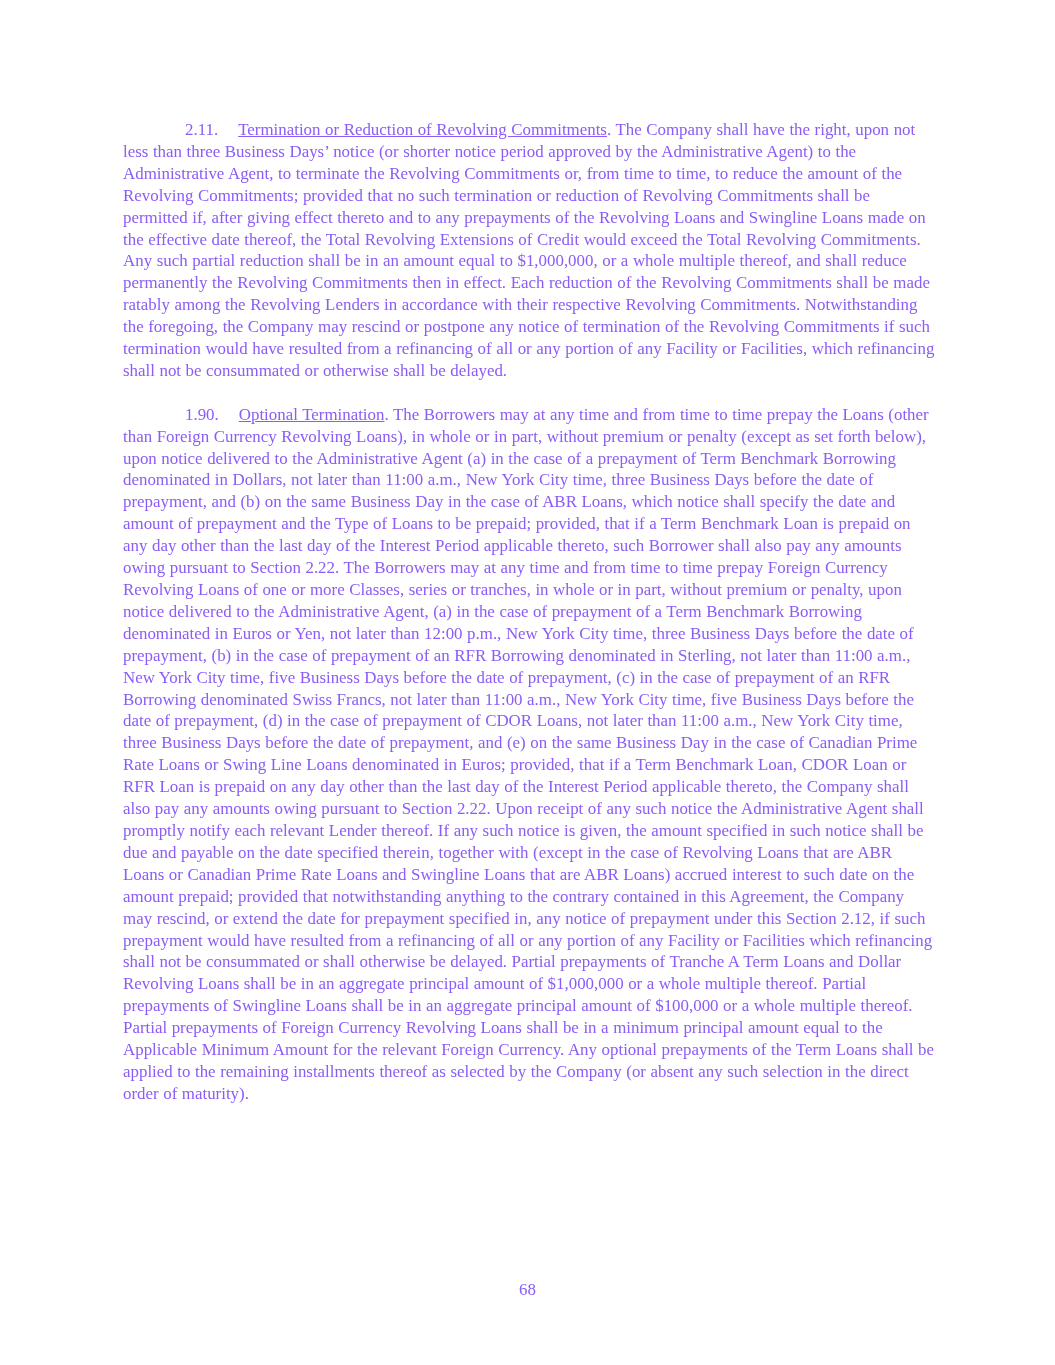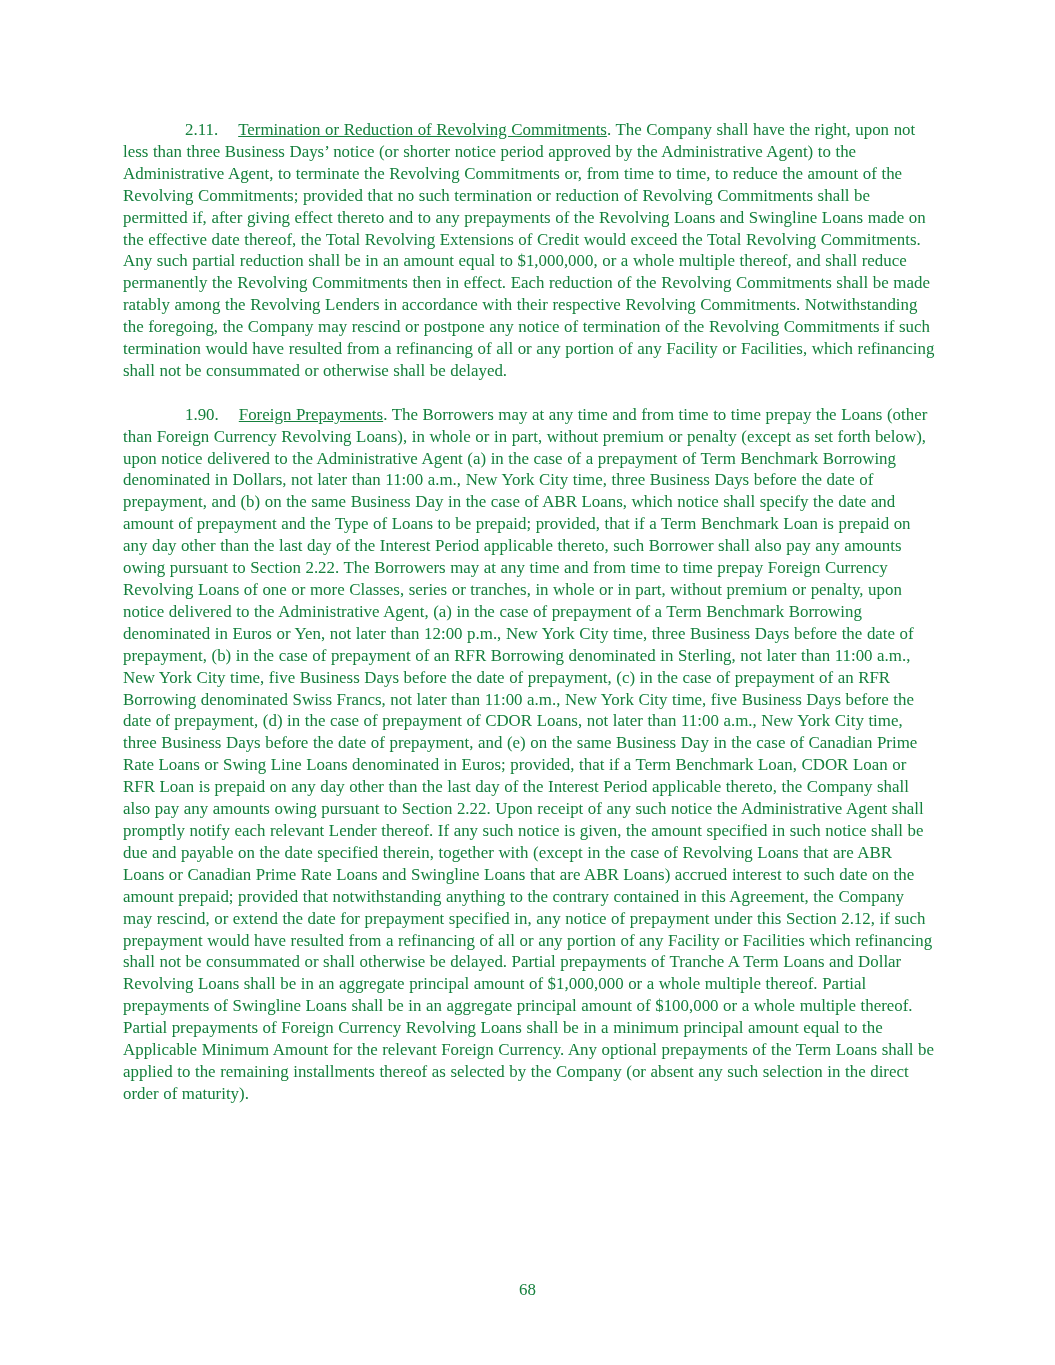--- a/index.html
+++ b/index.html
@@ -10,21 +10,21 @@
   .page {
     position: relative;
     width: 1055px;
     height: 1365px;
     background: #ffffff;
     box-sizing: border-box;
     padding: 119px 120px 0 123px;
     font-family: "Liberation Serif", "DejaVu Serif", serif;
     font-size: 16.9px;
     line-height: 21.9px;
-    color: #15803d;
+    color: #8b5cf6;
     overflow: hidden;
   }
   .doc-body {
     width: 812px;
   }
   p.para {
     margin: 0;
     text-indent: 62px;
     text-align: left;
     word-spacing: 0.02em;
@@ -49,20 +49,20 @@
 </head>
 <body>
 
 <div class="page">
 
   <div class="doc-body">
 
     <p class="para"><span class="sec-num">2.11.</span><span class="sec-heading">Termination or Reduction of Revolving Commitments</span><span>.</span>
       <span>The Company shall have the right, upon not less than three Business Days’ notice (or shorter notice period approved by the Administrative Agent) to the Administrative Agent, to terminate the Revolving Commitments or, from time to time, to reduce the amount of the Revolving Commitments; provided that no such termination or reduction of Revolving Commitments shall be permitted if, after giving effect thereto and to any prepayments of the Revolving Loans and Swingline Loans made on the effective date thereof, the Total Revolving Extensions of Credit would exceed the Total Revolving Commitments. Any such partial reduction shall be in an amount equal to $1,000,000, or a whole multiple thereof, and shall reduce permanently the Revolving Commitments then in effect. Each reduction of the Revolving Commitments shall be made ratably among the Revolving Lenders in accordance with their respective Revolving Commitments. Notwithstanding the foregoing, the Company may rescind or postpone any notice of termination of the Revolving Commitments if such termination would have resulted from a refinancing of all or any portion of any Facility or Facilities, which refinancing shall not be consummated or otherwise shall be delayed.</span></p>
 
-    <p class="para"><span class="sec-num">1.90.</span><span class="sec-heading">Foreign Prepayments</span><span>.</span>
+    <p class="para"><span class="sec-num">1.90.</span><span class="sec-heading">Optional Termination</span><span>.</span>
       <span>The Borrowers may at any time and from time to time prepay the Loans (other than Foreign Currency Revolving Loans), in whole or in part, without premium or penalty (except as set forth below), upon notice delivered to the Administrative Agent (a) in the case of a prepayment of Term Benchmark Borrowing denominated in Dollars, not later than 11:00 a.m., New York City time, three Business Days before the date of prepayment, and (b) on the same Business Day in the case of ABR Loans, which notice shall specify the date and amount of prepayment and the Type of Loans to be prepaid; provided, that if a Term Benchmark Loan is prepaid on any day other than the last day of the Interest Period applicable thereto, such Borrower shall also pay any amounts owing pursuant to Section 2.22. The Borrowers may at any time and from time to time prepay Foreign Currency Revolving Loans of one or more Classes, series or tranches, in whole or in part, without premium or penalty, upon notice delivered to the Administrative Agent, (a) in the case of prepayment of a Term Benchmark Borrowing denominated in Euros or Yen, not later than 12:00 p.m., New York City time, three Business Days before the date of prepayment, (b) in the case of prepayment of an RFR Borrowing denominated in Sterling, not later than 11:00 a.m., New York City time, five Business Days before the date of prepayment, (c) in the case of prepayment of an RFR Borrowing denominated Swiss Francs, not later than 11:00 a.m., New York City time, five Business Days before the date of prepayment, (d) in the case of prepayment of CDOR Loans, not later than 11:00 a.m., New York City time, three Business Days before the date of prepayment, and (e) on the same Business Day in the case of Canadian Prime Rate Loans or Swing Line Loans denominated in Euros; provided, that if a Term Benchmark Loan, CDOR Loan or RFR Loan is prepaid on any day other than the last day of the Interest Period applicable thereto, the Company shall also pay any amounts owing pursuant to Section 2.22. Upon receipt of any such notice the Administrative Agent shall promptly notify each relevant Lender thereof. If any such notice is given, the amount specified in such notice shall be due and payable on the date specified therein, together with (except in the case of Revolving Loans that are ABR Loans or Canadian Prime Rate Loans and Swingline Loans that are ABR Loans) accrued interest to such date on the amount prepaid; provided that notwithstanding anything to the contrary contained in this Agreement, the Company may rescind, or extend the date for prepayment specified in, any notice of prepayment under this Section 2.12, if such prepayment would have resulted from a refinancing of all or any portion of any Facility or Facilities which refinancing shall not be consummated or shall otherwise be delayed. Partial prepayments of Tranche A Term Loans and Dollar Revolving Loans shall be in an aggregate principal amount of $1,000,000 or a whole multiple thereof. Partial prepayments of Swingline Loans shall be in an aggregate principal amount of $100,000 or a whole multiple thereof. Partial prepayments of Foreign Currency Revolving Loans shall be in a minimum principal amount equal to the Applicable Minimum Amount for the relevant Foreign Currency. Any optional prepayments of the Term Loans shall be applied to the remaining installments thereof as selected by the Company (or absent any such selection in the direct order of maturity).</span></p>
 
   </div>
 
   <div class="page-number">68</div>
 
 </div>
 
 </body></html>

